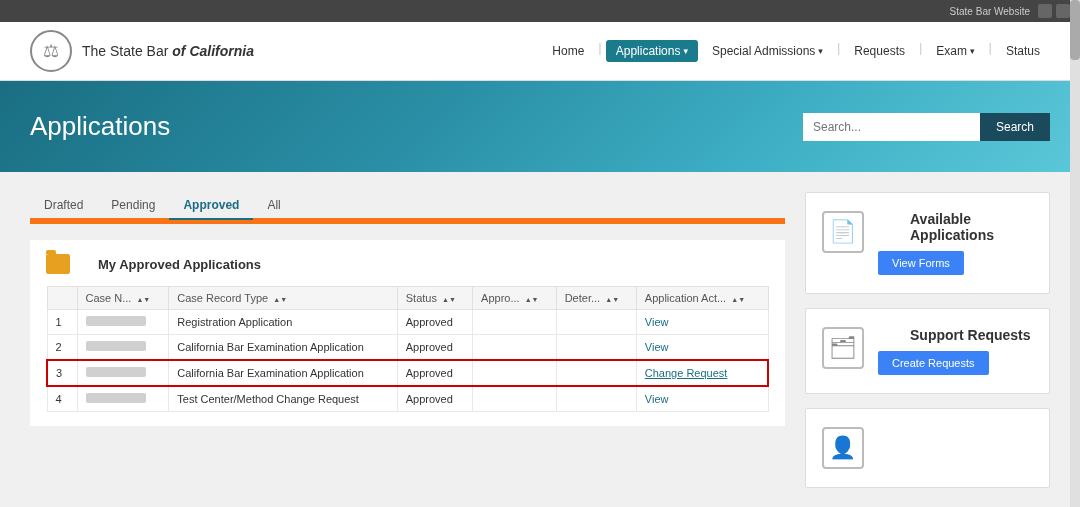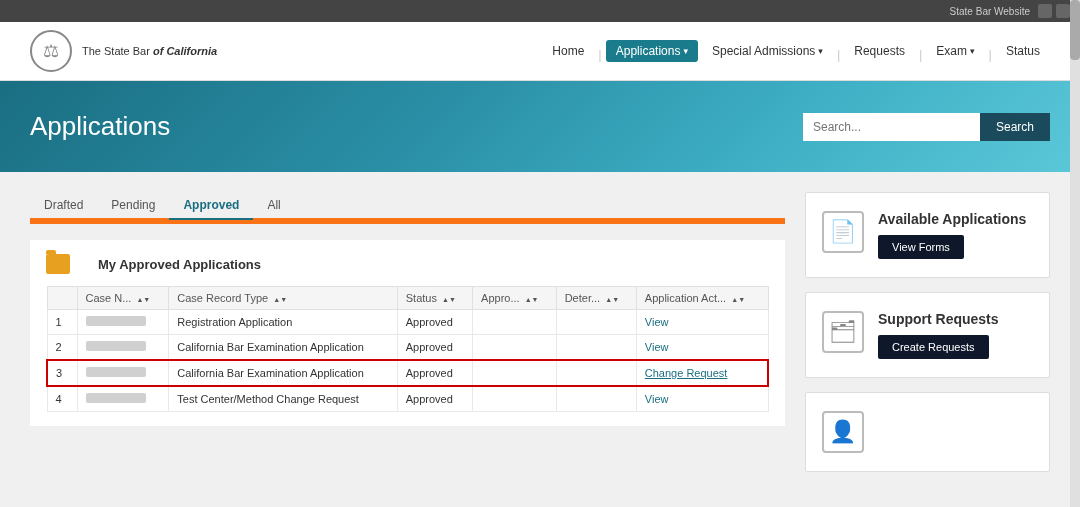--- a/index.html
+++ b/index.html
@@ -44,30 +44,30 @@
       gap: 10px;
     }
     .logo-circle {
       width: 42px; height: 42px;
       border: 2px solid #888;
       border-radius: 50%;
       display: flex; align-items: center; justify-content: center;
       font-size: 18px; color: #888;
     }
     .logo-text {
-      font-size: 11px;
+      font-size: 14px;
       color: #333;
     }
     .logo-text em {
       font-style: italic;
       font-weight: bold;
     }
     .nav-menu {
       display: flex;
-      align-items: flex-end;
+      align-items: flex-start;
       gap: 4px;
     }
     .nav-item {
       padding: 4px 10px;
       font-size: 12px;
       color: #333;
       cursor: pointer;
       display: flex; align-items: center; gap: 3px;
       border-radius: 3px;
       text-decoration: none;
@@ -257,23 +257,24 @@
       flex-shrink: 0;
     }
     .side-card-content {
       flex: 1;
     }
     .side-card-title {
       font-size: 14px;
       font-weight: bold;
       color: #333;
       margin-bottom: 8px;
+      margin-left: 32px;
     }
     .side-card-btn {
-      background: #0f172a;
+      background: #3b82f6;
       color: #fff;
       border: none;
       padding: 6px 14px;
       font-size: 11px;
       cursor: pointer;
       border-radius: 2px;
     }
 
     
     .scrollbar-right {

